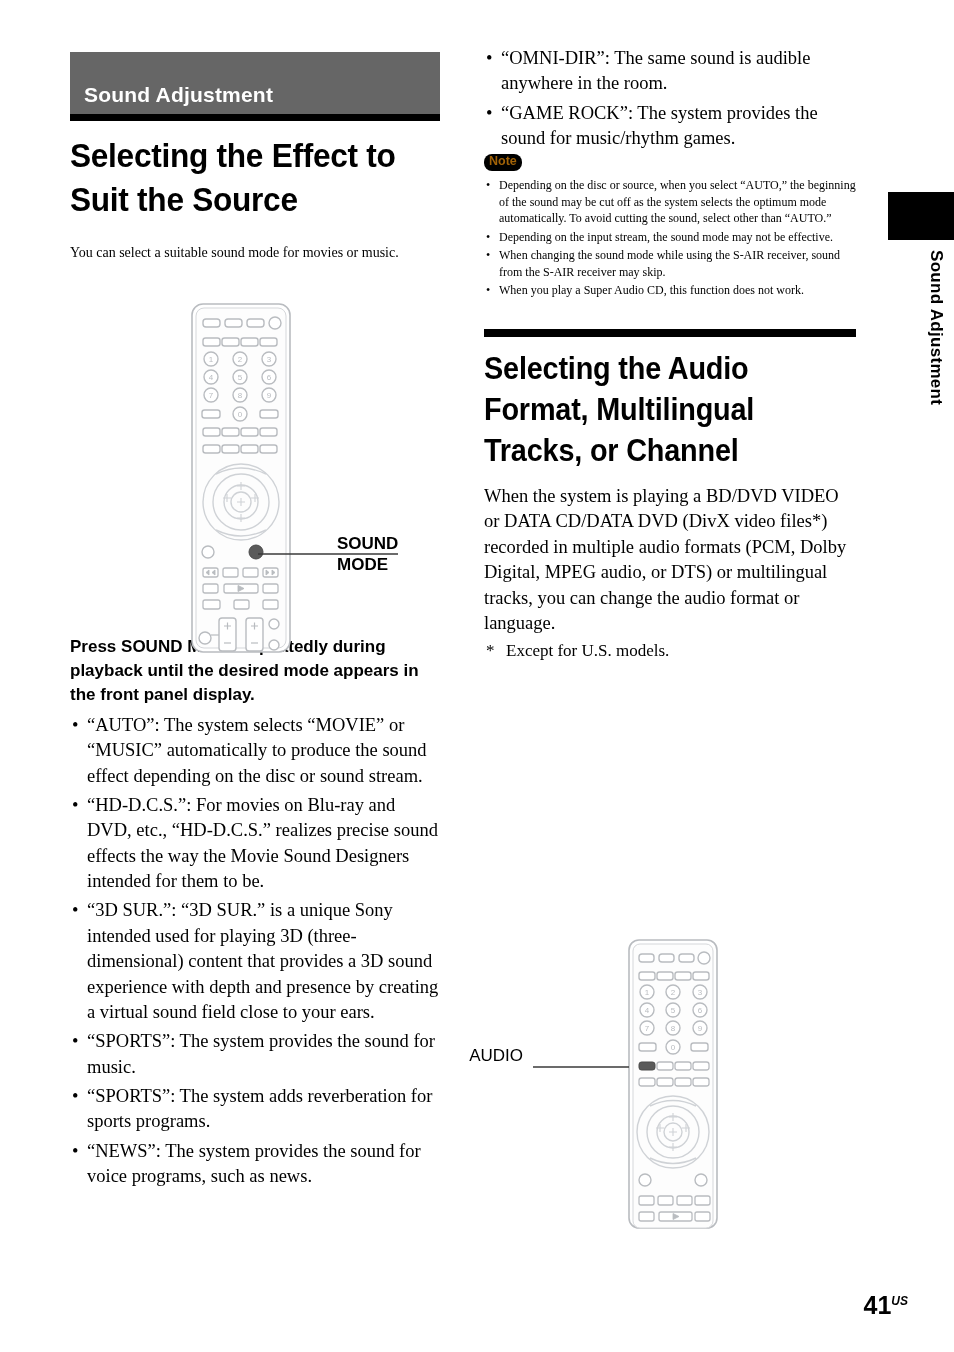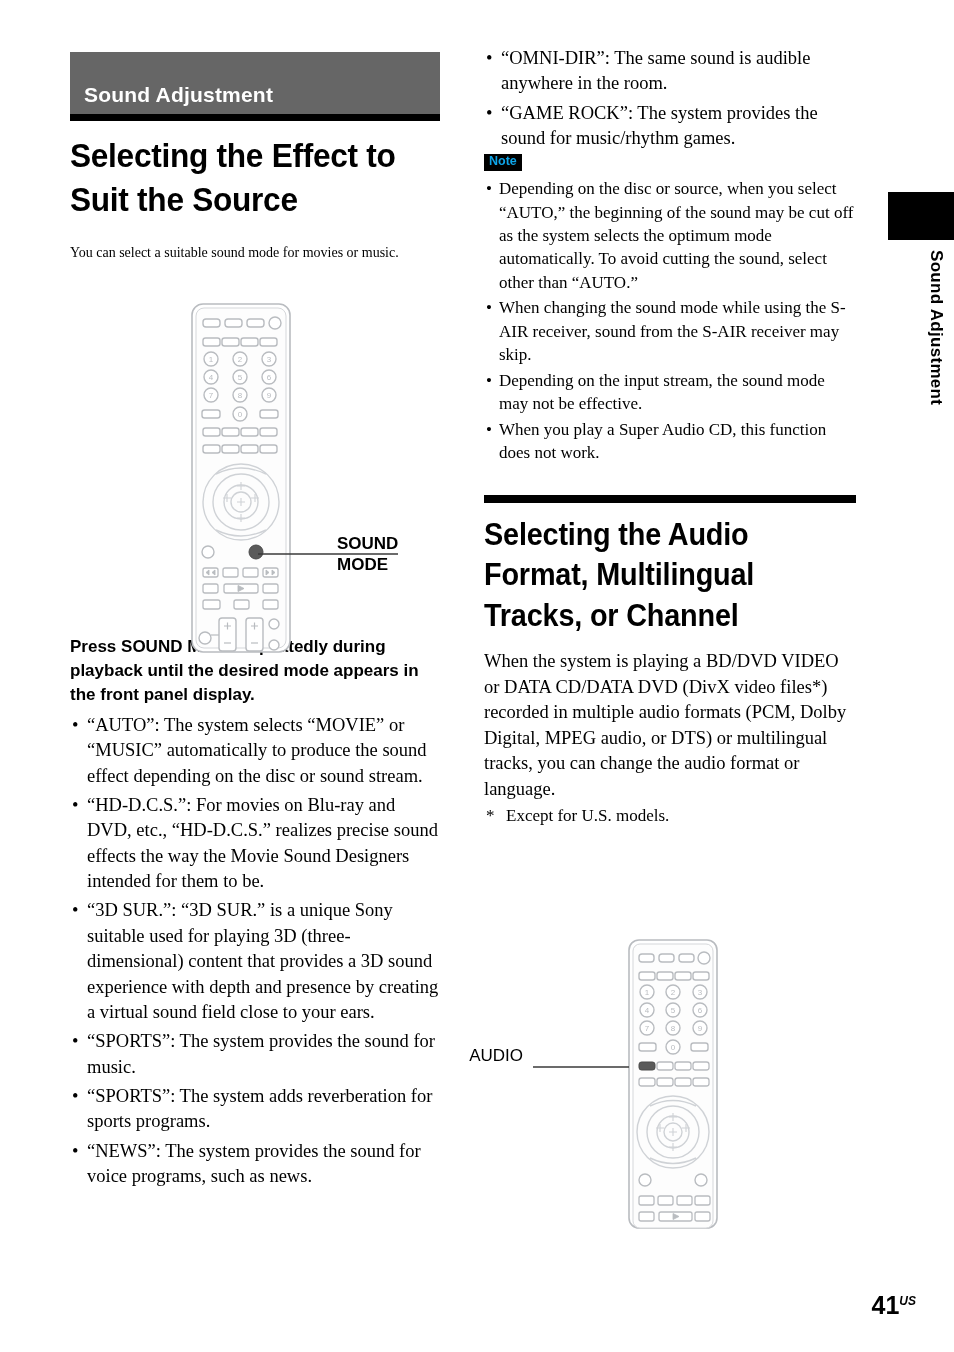--- a/index.html
+++ b/index.html
@@ -93,37 +93,38 @@
     line-height: 1.37;
     margin-top: 4px;
   }
   ul.bullets > li:before {
     content: "\2022";
     position: absolute;
     left: 2px;
     top: 0;
   }
   ul.bullets.small > li {
-    font-size: 17px;
+    font-size: 12px;
     line-height: 1.38;
     padding-left: 15px;
     margin-top: 2px;
   }
   .ul-underline { }
 
   
   .note-badge {
     display: inline-block;
     background: #000000;
-    color: #0ea5e9;
+    color: #a16207;
     font-family: "Liberation Sans", sans-serif;
     font-weight: bold;
     font-size: 12.5px;
     padding: 1px 5px 2px 5px;
     line-height: 1.1;
+    border-radius: 8px;
   }
 
   
   .head-rule {
     height: 8px;
     background: #000000;
     margin-top: 30px;
   }
   .chapter-title2 {
     font-family: "Liberation Sans", sans-serif;
@@ -175,21 +176,21 @@
     font-size: 17px;
     letter-spacing: .3px;
     writing-mode: vertical-rl;
     text-orientation: mixed;
     white-space: nowrap;
   }
 
   
   #page-number {
     position: absolute;
-    right: 38px;
+    right: 46px;
     bottom: 34px;
     font-family: "Liberation Sans", sans-serif;
     font-weight: bold;
     font-size: 25px;
     line-height: 1;
   }
   #page-number .sup {
     font-size: 12px;
     font-style: italic;
     vertical-align: super;
@@ -220,21 +221,21 @@
 
   <div class="intro-para">You can select a suitable sound mode for movies or music.</div>
 
   <div style="height: 368px;"></div>
 
   <div class="lead-in">Press SOUND MODE repeatedly during playback until the desired mode appears in the front panel display.</div>
 
   <ul class="bullets">
     <li><span class="ul-underline">“AUTO”</span><span>: The system selects “MOVIE” or “MUSIC” automatically to produce the sound effect depending on the disc or sound stream.</span></li>
     <li><span>“HD-D.C.S.”</span><span>: For movies on Blu-ray and DVD, etc., “HD-D.C.S.” realizes precise sound effects the way the Movie Sound Designers intended for them to be.</span></li>
-    <li><span>“3D SUR.”</span><span>: “3D SUR.” is a unique Sony suitable used for playing 3D (three-dimensional) content that provides a 3D sound experience with depth and presence by creating a virtual sound field close to your ears.</span></li>
+    <li><span>“3D SUR.”</span><span>: “3D SUR.” is a unique Sony intended used for playing 3D (three-dimensional) content that provides a 3D sound experience with depth and presence by creating a virtual sound field close to your ears.</span></li>
     <li><span>“SPORTS”</span><span>: The system provides the sound for music.</span></li>
     <li><span>“SPORTS”</span><span>: The system adds reverberation for sports programs.</span></li>
     <li><span>“NEWS”</span><span>: The system provides the sound for voice programs, such as news.</span></li>
   </ul>
 </div>
 
 <div class="remote-fig" style="left:186px; top:300px;">
   <svg width="110" height="355" viewBox="0 0 110 355">
     <g fill="none" stroke="#b9bcc0" stroke-width="1.6">
       <rect x="6" y="4" width="98" height="348" rx="11" ry="11" fill="#ffffff"></rect>
@@ -354,22 +355,22 @@
 
   <ul class="bullets">
     <li>“OMNI-DIR”: The same sound is audible anywhere in the room.</li>
     <li>“GAME ROCK”: The system provides the sound for music/rhythm games.</li>
   </ul>
 
   <div class="note-badge">Note</div>
 
   <ul class="bullets small">
     <li>Depending on the disc or source, when you select “AUTO,” the beginning of the sound may be cut off as the system selects the optimum mode automatically. To avoid cutting the sound, select other than “AUTO.”</li>
+    <li>Depending on the input stream, the sound mode may not be effective.</li>
     <li>When changing the sound mode while using the S-AIR receiver, sound from the S-AIR receiver may skip.</li>
-    <li>Depending on the input stream, the sound mode may not be effective.</li>
     <li>When you play a Super Audio CD, this function does not work.</li>
   </ul>
 
   <div class="head-rule"></div>
   <div class="chapter-title2">Selecting the Audio Format, Multilingual Tracks, or Channel</div>
 
   <div class="body-para">When the system is playing a BD/DVD VIDEO or DATA CD/DATA DVD (DivX video files*) recorded in multiple audio formats (PCM, Dolby Digital, MPEG audio, or DTS) or multilingual tracks, you can change the audio format or language.</div>
 
   <div class="footnote">
     <span class="star">*</span>

